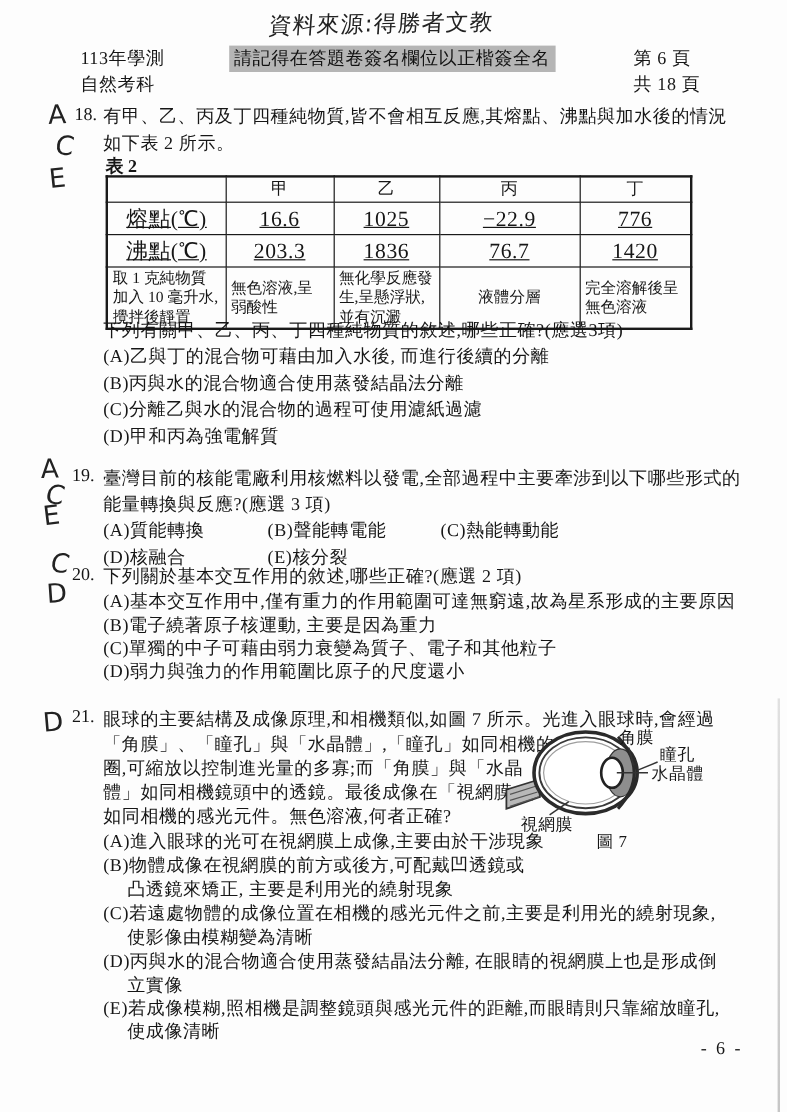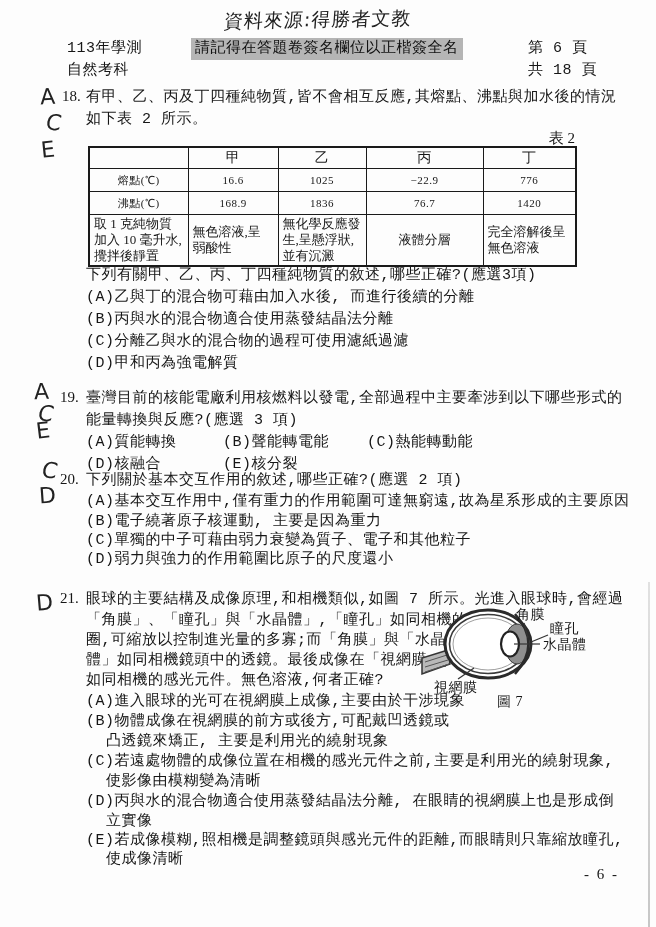--- a/index.html
+++ b/index.html
@@ -1,40 +1,40 @@
 <!DOCTYPE html>
 <html><head>
 <meta charset="utf-8">
 <style>
   html,body{margin:0;padding:0;background:#e8e8e8;}
   .page{
     position:relative;width:656px;height:927px;background:#fdfdfd;
     font-family:"Liberation Serif", serif;color:#161616;overflow:hidden;
     margin:0 auto;
   }
-  .ln{position:absolute;font-size:15px;line-height:20px;white-space:nowrap;letter-spacing:.5px;font-family:Liberation Mono, monospace;}
+  .ln{position:absolute;font-size:15px;line-height:20px;white-space:nowrap;letter-spacing:.5px;}
   .hl{background:#b5b5b5;padding:1px 4px;color:#111;}
   .hand{position:absolute;font-family:"DejaVu Sans",sans-serif;color:#222;}
   .note{left:224px;top:7px;font-size:19px;letter-spacing:1px;transform:rotate(-1deg) skewX(-5deg);}
   .ans{font-size:22px;line-height:22px;}
   
   table.t{
     position:absolute;left:88px;top:146px;width:487px;
     border-collapse:collapse;table-layout:fixed;font-size:14px;
     border:2px solid #1a1a1a;
   }
   table.t th,table.t td{
     border:1.5px solid #1a1a1a;font-weight:normal;text-align:center;
     padding:1px 4px;vertical-align:middle;font-size:14px;letter-spacing:.5px;
   }
   table.t tr.hrow th{height:18px;}
-  table.t tr.num td,table.t tr.num th{height:20px;font-size:11px;}
+  table.t tr.num td,table.t tr.num th{height:20px;font-size:18px;text-decoration:underline;}
   table.t tr.desc td,table.t tr.desc th{height:48px;font-size:13px;line-height:16px;letter-spacing:0;}
   table.t tr.desc .la{text-align:left;}
-  .caption{position:absolute;left:88px;top:129px;width:487px;text-align:right;font-size:15px;}
+  .caption{position:absolute;left:88px;top:129px;width:487px;text-align:left;font-size:15px;font-weight:bold;}
   .qnum{position:absolute;font-size:15px;letter-spacing:0;}
   svg text{font-family:"Liberation Serif",serif;font-size:14px;fill:#161616;letter-spacing:.5px;}
   .scanline{position:absolute;left:648px;top:582px;width:2px;height:345px;
     background:linear-gradient(#dcdcdc,#bdbdbd);opacity:.85;}
   .footer{position:absolute;left:584px;top:866px;font-size:15px;letter-spacing:2px;}
 </style>
 </head>
 <body>
 
 <div class="page">
@@ -75,21 +75,21 @@
     </tr>
     <tr class="num">
       <th>熔點(℃)</th>
       <td>16.6</td>
       <td>1025</td>
       <td>−22.9</td>
       <td>776</td>
     </tr>
     <tr class="num">
       <th>沸點(℃)</th>
-      <td>168.9</td>
+      <td>203.3</td>
       <td>1836</td>
       <td>76.7</td>
       <td>1420</td>
     </tr>
     <tr class="desc">
       <th class="la">取 1 克純物質加入 10 毫升水,攪拌後靜置</th>
       <td class="la">無色溶液,呈弱酸性</td>
       <td class="la">無化學反應發生,呈懸浮狀,並有沉澱</td>
       <td>液體分層</td>
       <td class="la">完全溶解後呈無色溶液</td>

